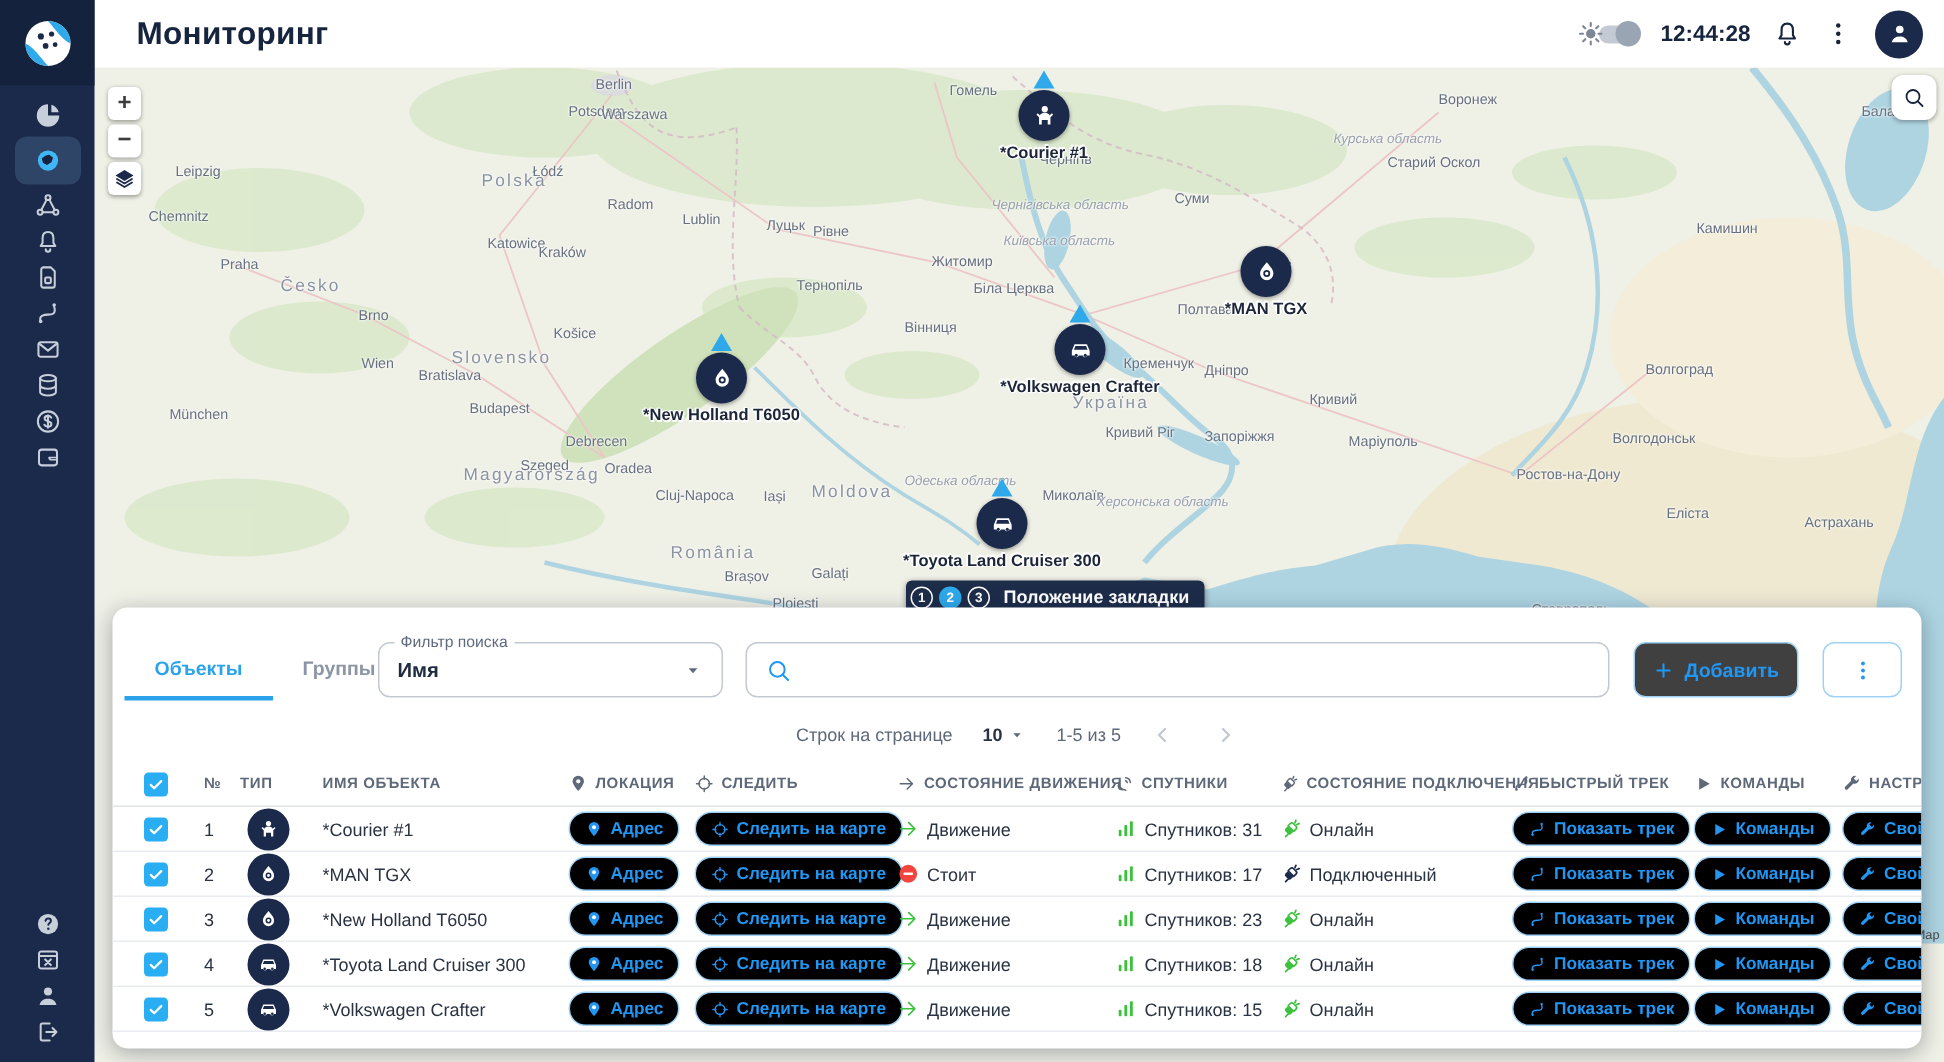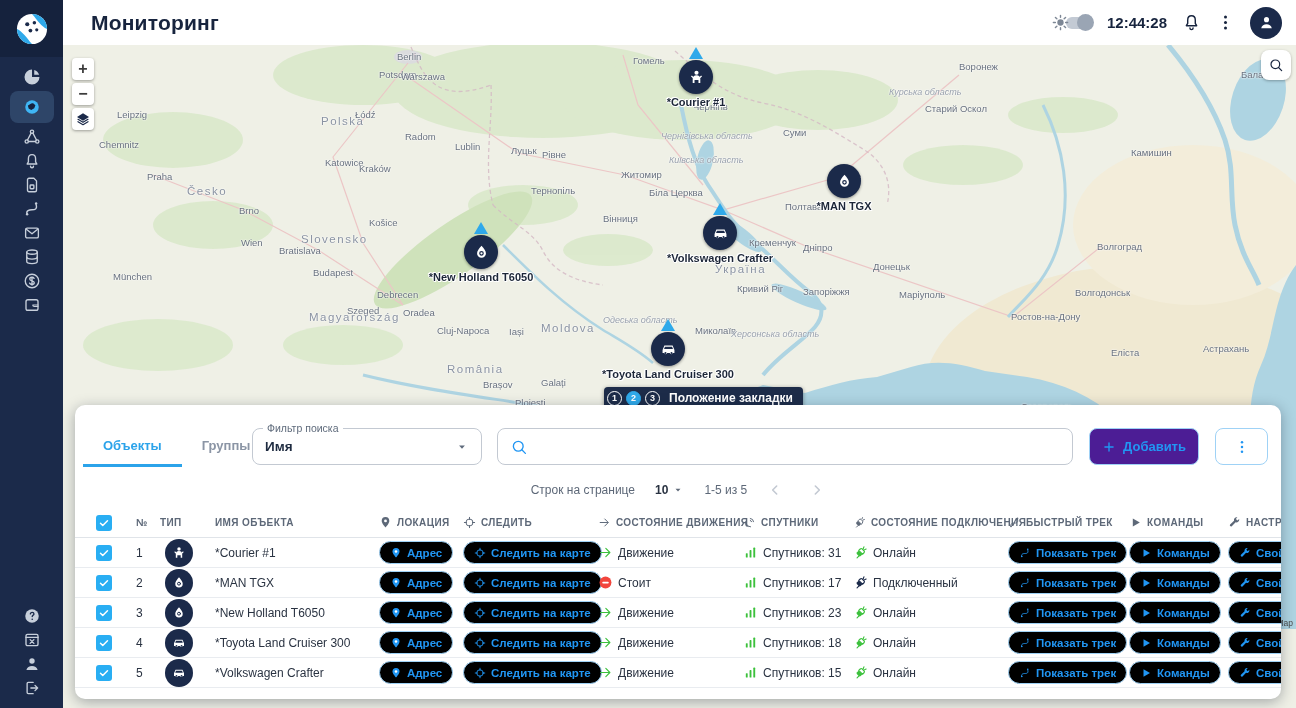--- a/index.html
+++ b/index.html
@@ -75,21 +75,21 @@
     display:flex;align-items:center;padding:0 12px;cursor:pointer;background:#fff}
   .filter-label{position:absolute;top:-7px;left:10px;background:#fff;padding:0 4px;font-size:10.5px;color:#5f6b7c}
   .filter-value{font-size:13.5px;font-weight:700;color:#1e2b40}
   .filter-caret{margin-left:auto;color:#5f6b7c;width:14px;height:14px}
   .search-box{position:absolute;left:422px;top:23px;width:576px;height:37px;border:1px solid #c3c9d2;border-radius:8px;
     display:flex;align-items:center;padding:0 12px;background:#fff}
   .search-box input{border:none;outline:none;flex:1;font-size:13.5px;color:#333;font-family:inherit;background:transparent}
   .search-box input::placeholder{color:#9aa3b0}
   .search-box .ic{width:18px;height:18px;color:#2196f3;cursor:pointer}
   .add-btn{position:absolute;left:1014px;top:23px;width:110px;height:37px;border:1px solid #9fd2f6;border-radius:8px;
-    color:#2196f3;font-size:13px;font-weight:700;display:flex;align-items:center;justify-content:center;gap:7px;background:#4c1d95;cursor:pointer;font-family:inherit}
+    color:#2196f3;font-size:13px;font-weight:700;display:flex;align-items:center;justify-content:center;gap:7px;background:#404040;cursor:pointer;font-family:inherit}
   .add-btn .ic{width:14px;height:14px}
   .panel-kebab{position:absolute;left:1140px;top:23px;width:53px;height:37px;border:1px solid #9fd2f6;border-radius:8px;
     display:flex;align-items:center;justify-content:center;color:#2196f3;background:#fff;cursor:pointer}
   .panel-kebab .ic{width:16px;height:16px}
   .pagination{position:absolute;top:72px;left:0;right:0;height:26px;display:flex;align-items:center;justify-content:center;
     gap:20px;font-size:12px;color:#5d6878}
   .pp-select{display:flex;align-items:center;gap:4px;font-weight:700;color:#2a3342;cursor:pointer}
   .pp-select .ic{width:12px;height:12px;color:#5d6878}
   .pg-nav{display:flex;gap:26px}
   .pg-chev{width:16px;height:16px;color:#c3c9d2;cursor:pointer}
@@ -385,33 +385,33 @@
       <div class="map-label" style="left: 558px; top: 124px;">Житомир</div>
       <div class="map-label" style="left: 586px; top: 142px;">Біла Церква</div>
       <div class="map-label" style="left: 570px; top: 10px;">Гомель</div>
       <div class="map-label" style="left: 630px; top: 56px;">Чернігів</div>
       <div class="map-label" style="left: 720px; top: 82px;">Суми</div>
       <div class="map-label" style="left: 722px; top: 156px;">Полтава</div>
       <div class="map-label" style="left: 686px; top: 192px;">Кременчук</div>
       <div class="map-label" style="left: 740px; top: 197px;">Дніпро</div>
       <div class="map-label" style="left: 740px; top: 241px;">Запоріжжя</div>
       <div class="map-label" style="left: 674px; top: 238px;">Кривий Ріг</div>
-      <div class="map-label" style="left: 810px; top: 216px;">Донецьк</div>
+      <div class="map-label" style="left: 810px; top: 216px;">Кривий</div>
       <div class="map-label" style="left: 836px; top: 244px;">Маріуполь</div>
       <div class="map-label" style="left: 632px; top: 280px;">Миколаїв</div>
       <div class="map-label" style="left: 770px; top: 126px;">Харків</div>
       <div class="map-label" style="left: 896px; top: 16px;">Воронеж</div>
       <div class="map-label" style="left: 862px; top: 58px;">Старий Оскол</div>
       <div class="map-label" style="left: 1068px; top: 102px;">Камишин</div>
       <div class="map-label" style="left: 1034px; top: 196px;">Волгоград</div>
       <div class="map-label" style="left: 1012px; top: 242px;">Волгодонськ</div>
       <div class="map-label" style="left: 948px; top: 266px;">Ростов-на-Дону</div>
       <div class="map-label" style="left: 958px; top: 356px;">Ставрополь</div>
       <div class="map-label" style="left: 1140px; top: 298px;">Астрахань</div>
-      <div class="map-label" style="left: 1048px; top: 302px;">Еліста</div>
+      <div class="map-label" style="left: 1048px; top: 292px;">Еліста</div>
       <div class="map-label" style="left: 1178px; top: 24px;">Балаково</div>
       <div class="map-label region" style="left: 826px; top: 42px;">Курська область</div>
       <div class="map-label region" style="left: 598px; top: 86px;">Чернігівська область</div>
       <div class="map-label region" style="left: 606px; top: 110px;">Київська область</div>
       <div class="map-label region" style="left: 540px; top: 270px;">Одеська область</div>
       <div class="map-label region" style="left: 668px; top: 284px;">Херсонська область</div>
       <div class="map-label country" style="left: 258px; top: 70px;">Polska</div>
       <div class="map-label country" style="left: 124px; top: 140px;">Česko</div>
       <div class="map-label country" style="left: 238px; top: 188px;">Slovensko</div>
       <div class="map-label country" style="left: 246px; top: 266px;">Magyarország</div>

